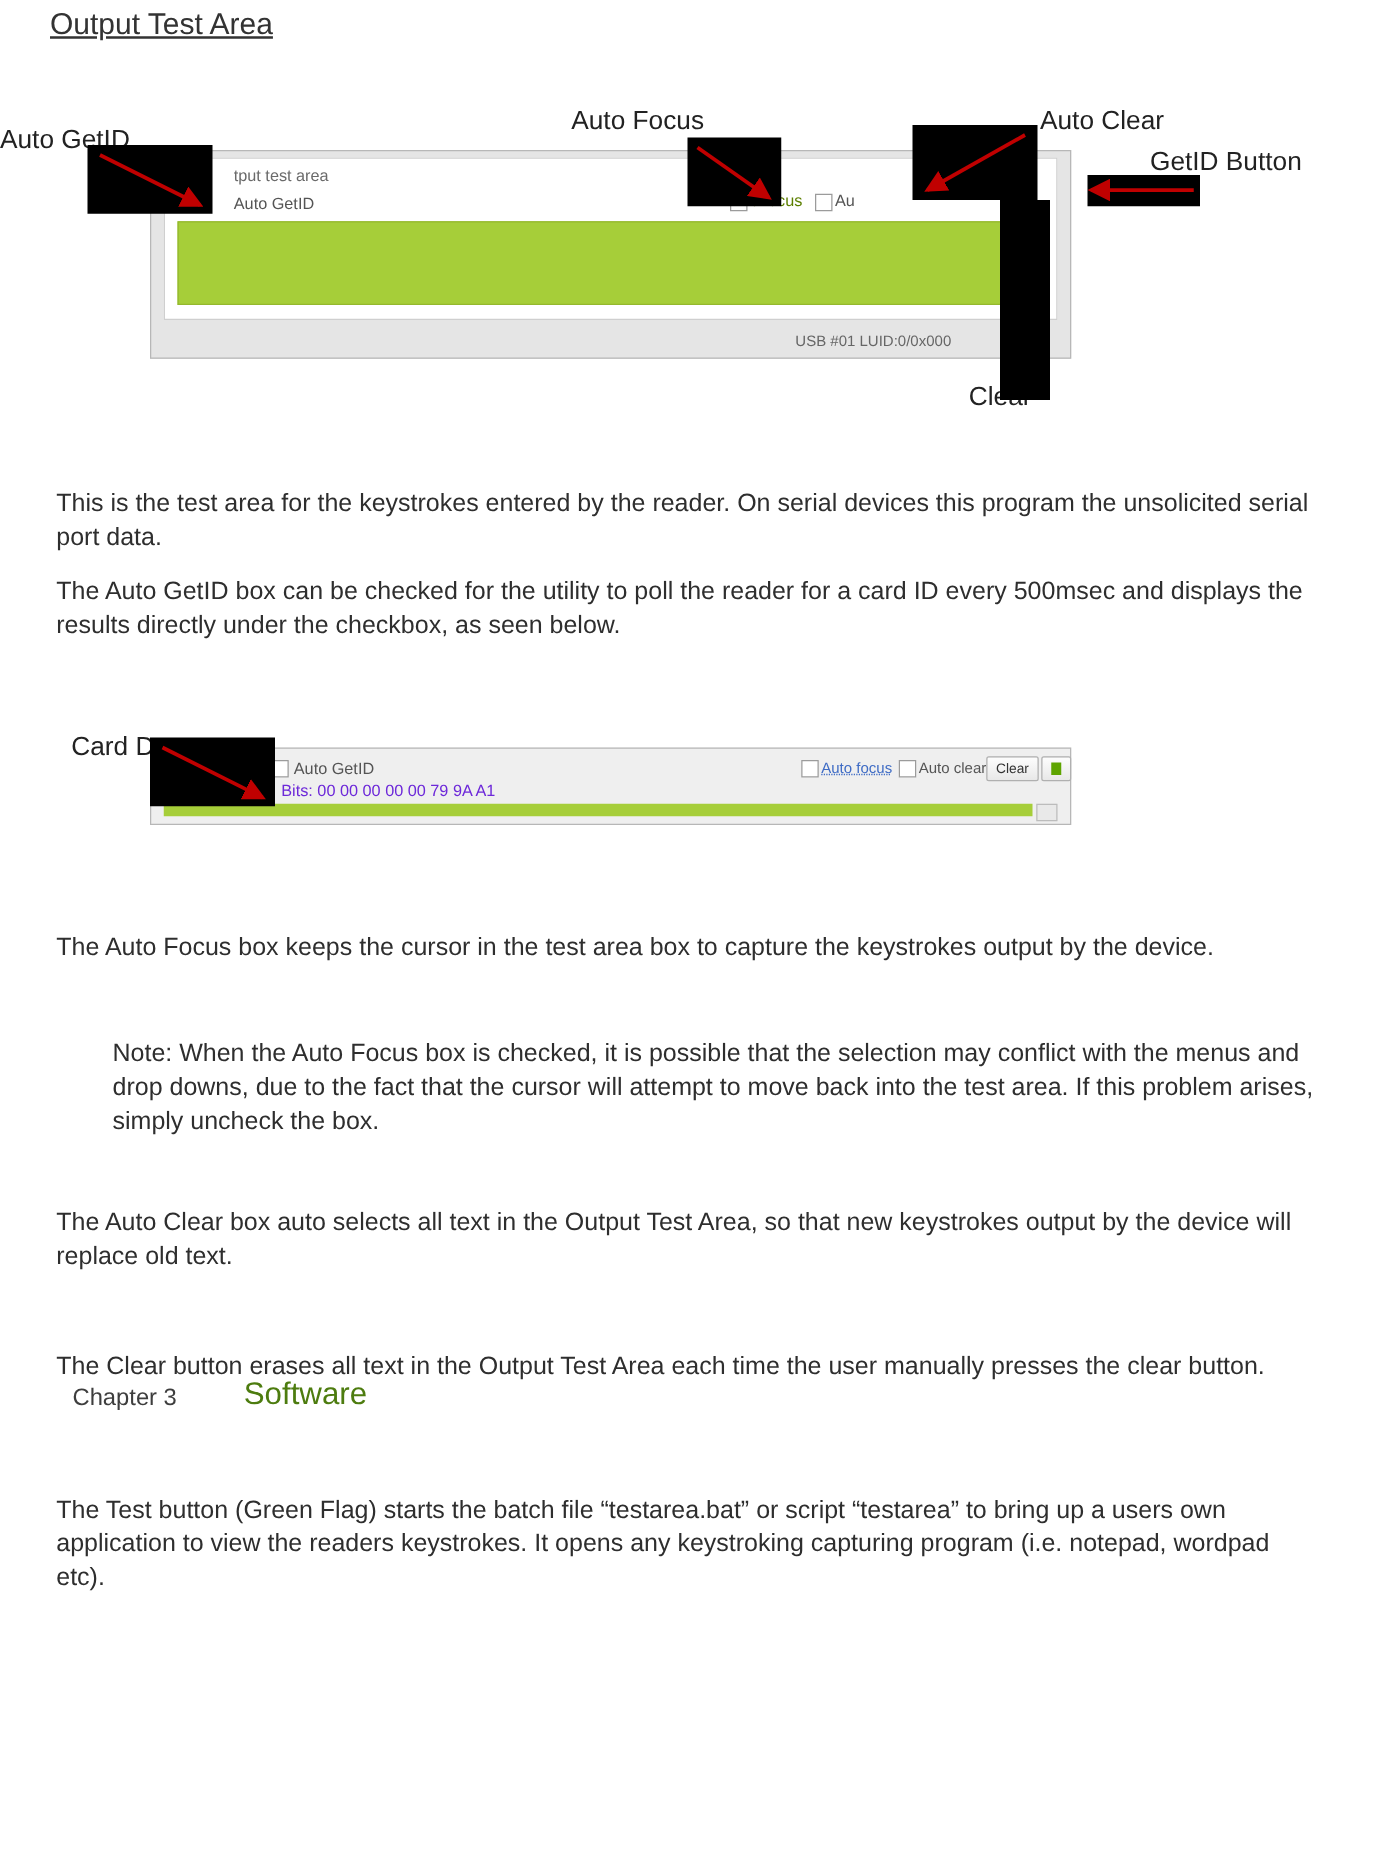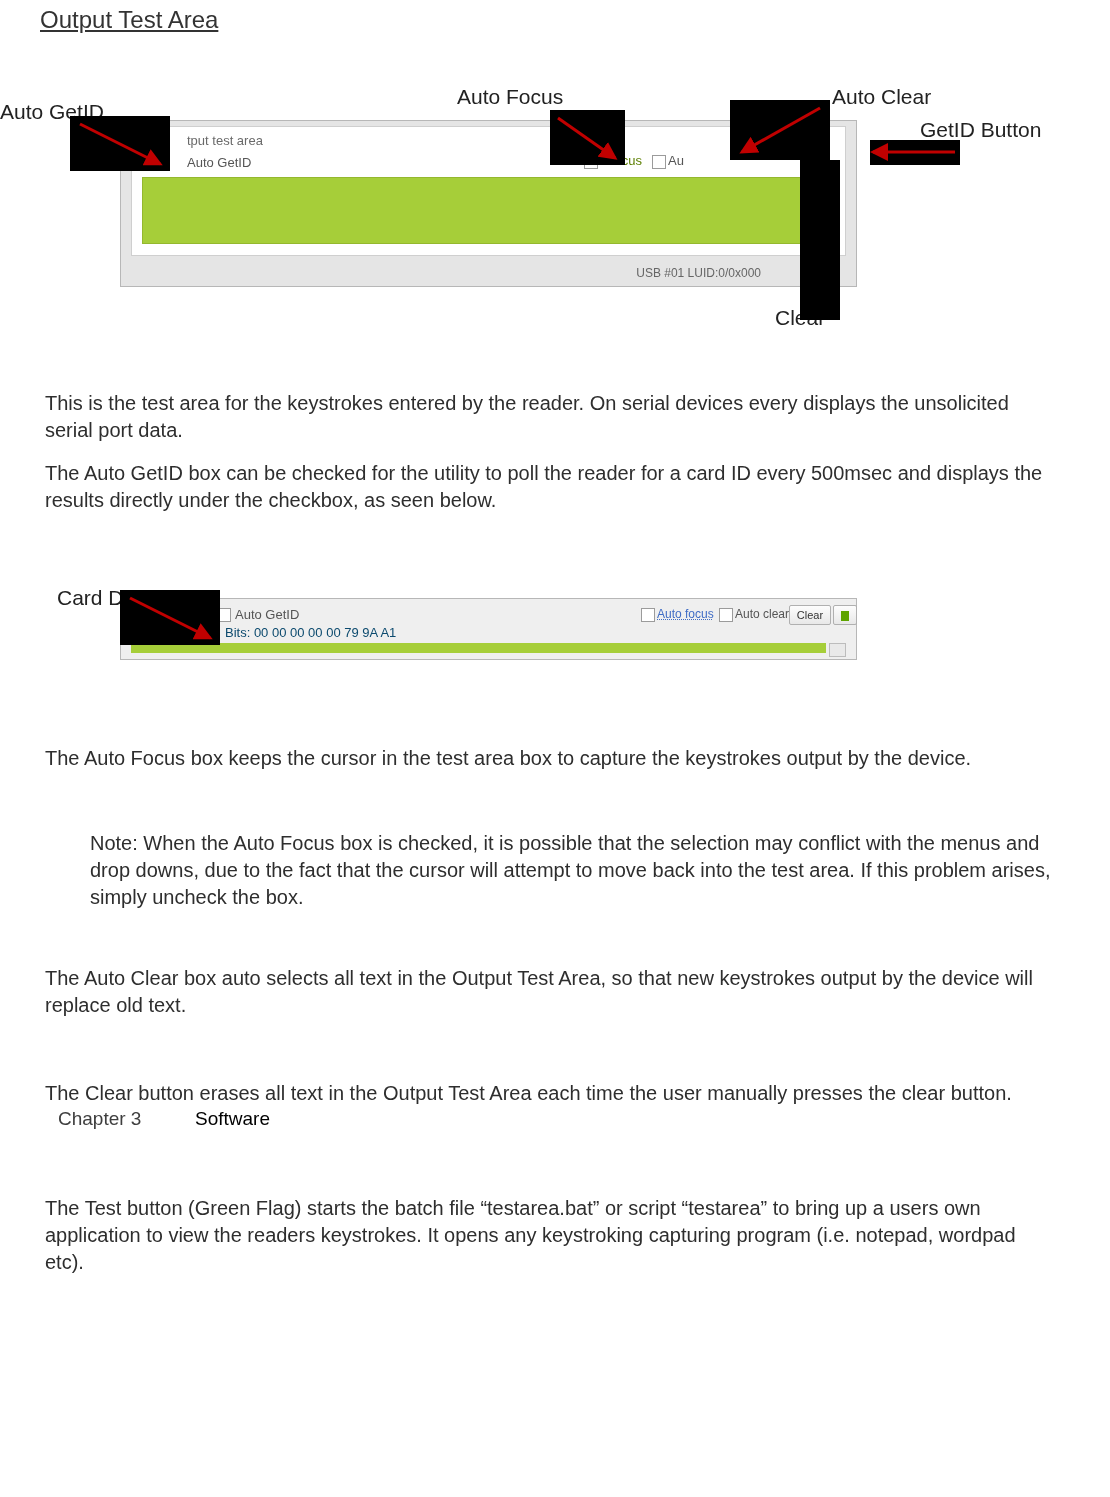--- a/index.html
+++ b/index.html
@@ -154,41 +154,41 @@
     border: 1px solid #b0b0b0; border-radius: 2px;
     background: linear-gradient(#fdfdfd,#e8e8e8);
     text-align: center; line-height: 18px;
   }
   .shot2 .flag-icon {
     display: inline-block; width: 8px; height: 10px;
     background: #5ea400; margin-top: 4px;
   }
   .shot2 .bits {
     position: absolute; left: 104px; top: 26px;
-    font-size: 13px; color: #0c4a6e;
+    font-size: 13px; color: #6d28d9;
   }
   .shot2 .greenbar {
     position: absolute; left: 10px; top: 44px; right: 30px; height: 10px;
     background: #a6ce39;
   }
   .shot2 .scrollbtn2 {
     position: absolute; right: 10px; top: 44px;
     width: 15px; height: 12px;
     background: #e9e9e9; border: 1px solid #bcbcbc;
   }
   
   .footer-chapter {
     position: absolute;
     left: 58px; bottom: 18px;
     font-size: 19px; color: #3e3e3e;
   }
   .footer-software {
     position: absolute;
     left: 195px; bottom: 18px;
-    font-size: 19px; color: #000000;
+    font-size: 25px; color: #4d7c0f;
   }
 </style>
 </head>
 <body>
 <div class="page">
 
 <div class="section-title">Output Test Area</div>
 
 <div class="callout" style="top:100px; left:0px;">Auto GetID</div>
 <div class="callout" style="top:85px; left:457px;">Auto Focus</div>
@@ -243,21 +243,21 @@
 </svg>
 <svg class="arrow" style="left:855px; top:140px;" width="110" height="25">
   <defs>
         <marker id="ah4" markerWidth="6" markerHeight="6" refX="5" refY="3" orient="auto">
           <path d="M0,0 L6,3 L0,6 Z" fill="#c00000"></path>
         </marker>
       </defs>
   <line x1="100" y1="12" x2="18" y2="12" stroke="#c00000" stroke-width="3" marker-end="url(#ah4)"></line>
 </svg>
 
-<div class="para" style="top:390px;">This is the test area for the keystrokes entered by the reader. On serial devices every displays the unsolicited serial port data.</div>
+<div class="para" style="top:390px;">This is the test area for the keystrokes entered by the reader. On serial devices this program the unsolicited serial port data.</div>
 <div class="para" style="top:460px;">The Auto GetID box can be checked for the utility to poll the reader for a card ID every 500msec and displays the results directly under the checkbox, as seen below.</div>
 
 <div class="shot2">
   <div class="row">
     <div class="cb2"></div>
     <div class="lbl-getid">Auto GetID</div>
     <div class="cb-af"></div>
     <div class="lbl-af">Auto focus</div>
     <div class="cb-ac"></div>
     <div class="lbl-ac">Auto clear</div>

